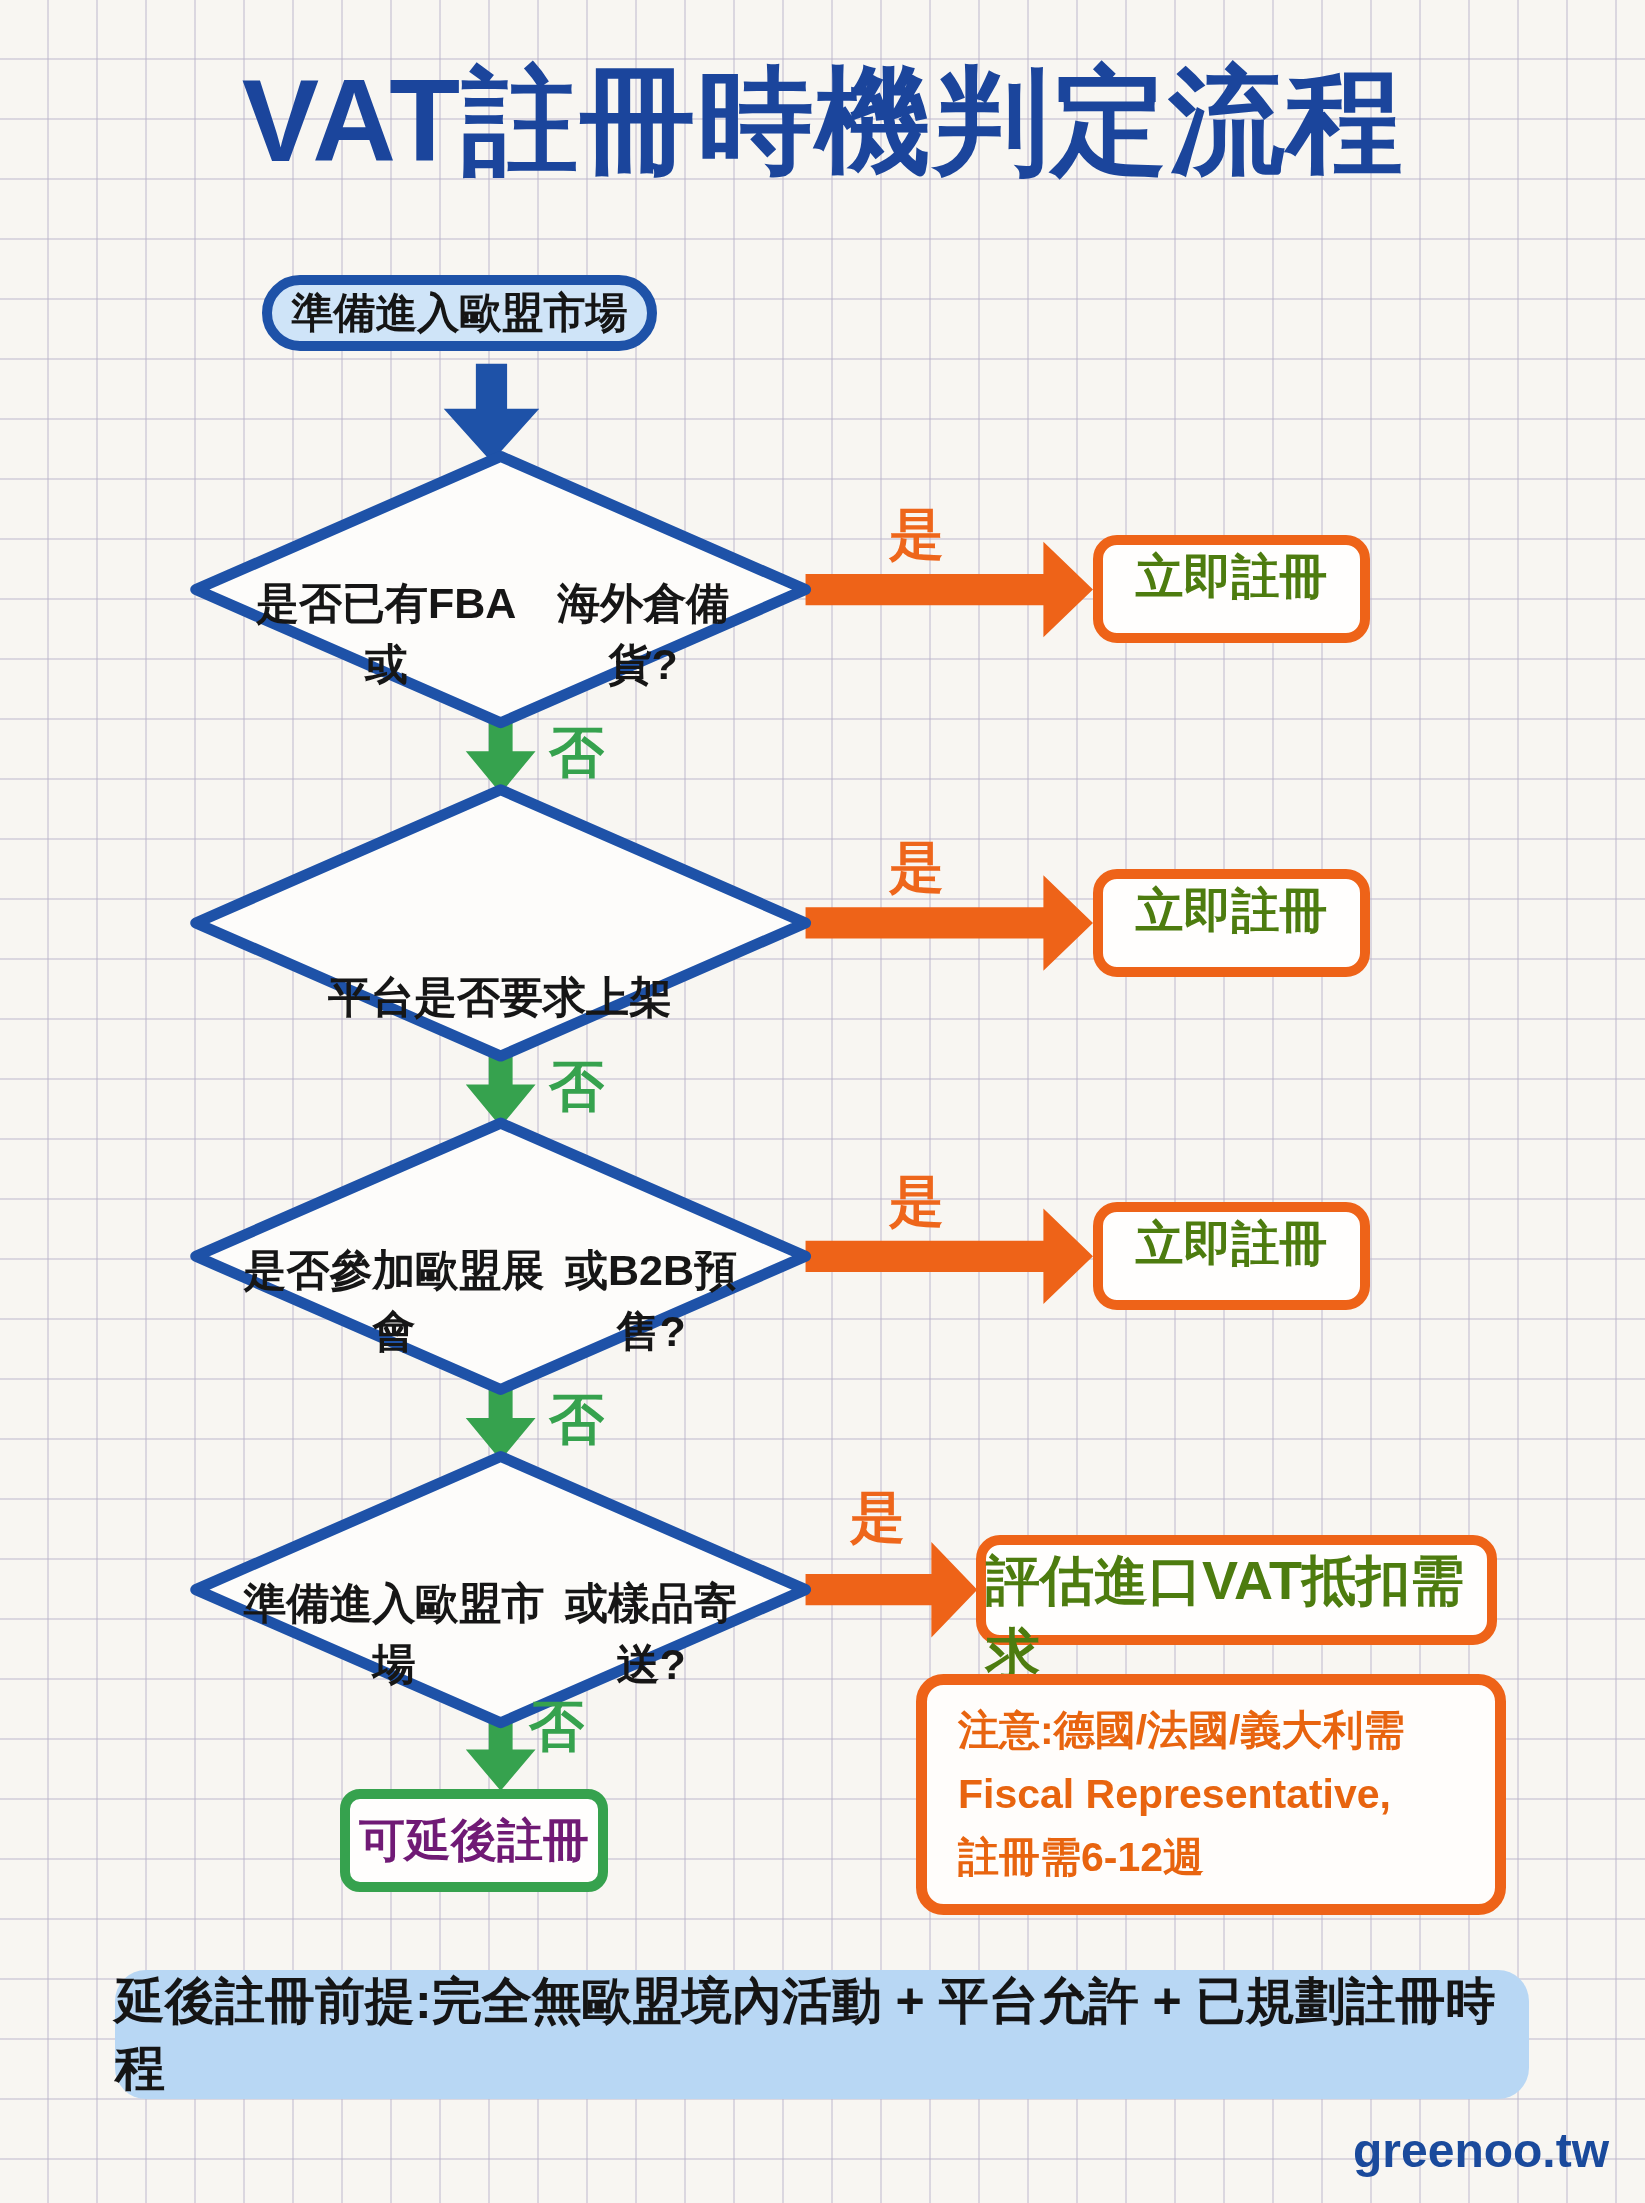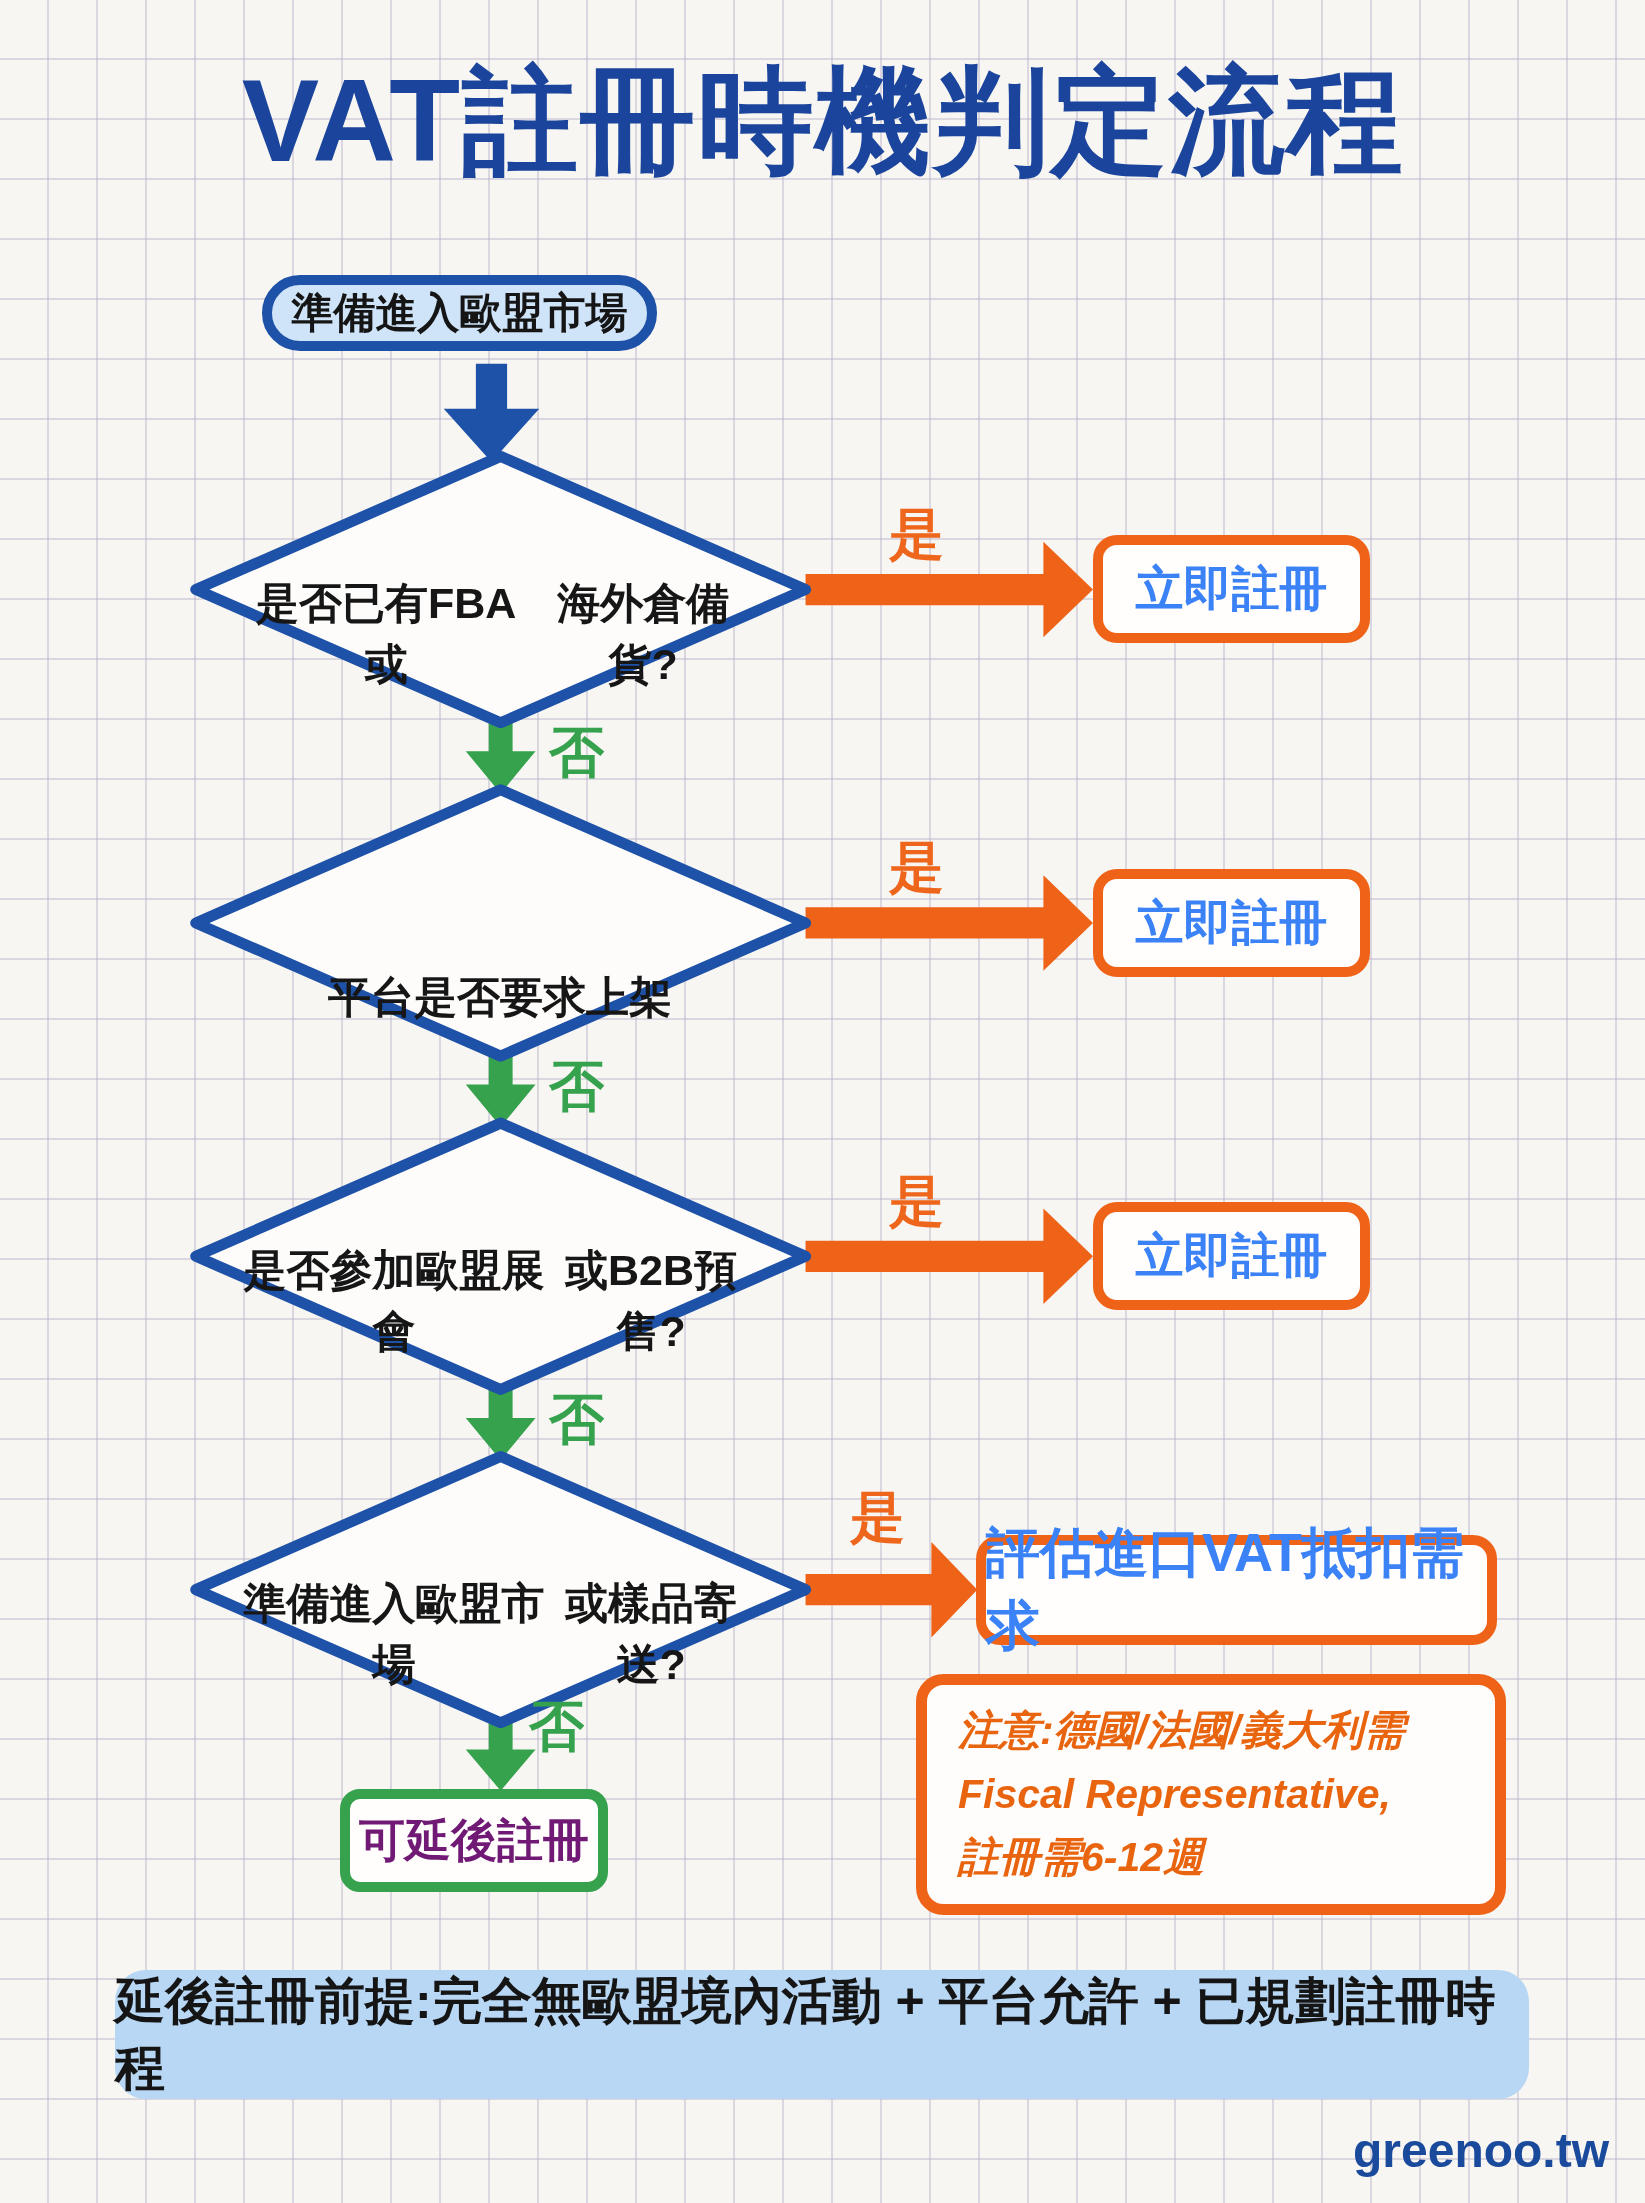--- a/index.html
+++ b/index.html
@@ -31,38 +31,38 @@
   .q1{top:484px;} .q2{top:817px;} .q3{top:1151px;} .q4{top:1484px;}
   .yn{font-weight:900;font-size:55px;line-height:1;}
   .yes{color:#ee661b;}
   .no{color:#36a24e;}
   .yes1{left:889px;top:507px;} .yes2{left:889px;top:840px;}
   .yes3{left:889px;top:1174px;} .yes4{left:850px;top:1490px;}
   .no1{left:549px;top:725px;} .no2{left:549px;top:1059px;}
   .no3{left:549px;top:1392px;} .no4{left:529px;top:1699px;}
   .resultbox{
     background:#fffefd;border:10px solid #ee6318;border-radius:24px;
-    display:flex;align-items:center;justify-content:center;
-    font-size:48px;font-weight:800;color:#3b82f6;box-sizing:border-box;
+    display:flex;justify-content:center;
+    font-size:48px;font-weight:800;color:#4d7c0f;box-sizing:border-box;
   }
   .rb1{left:1093px;top:535px;width:277px;height:108px;}
   .rb2{left:1093px;top:869px;width:277px;height:108px;}
   .rb3{left:1093px;top:1202px;width:277px;height:108px;}
   .rb4{left:976px;top:1535px;width:521px;height:110px;font-size:54px;}
   .finalbox{
     left:340px;top:1789px;width:268px;height:103px;
     background:#fffefd;border:10px solid #36a24e;border-radius:20px;
     display:flex;align-items:center;justify-content:center;
     font-size:46px;font-weight:800;color:#701a75;box-sizing:border-box;
   }
   .notebox{
     left:916px;top:1674px;width:590px;height:241px;
     background:#fffdfb;border:11px solid #ee6318;border-radius:27.5px;
     box-sizing:border-box;display:flex;flex-direction:column;justify-content:center;
-    padding:0 31px;color:#e8640f;font-size:41px;font-weight:800;line-height:1.55;font-style:italic;
+    padding:0 31px;color:#e8640f;font-size:41px;font-weight:800;line-height:1.55;
   }
   .bottombar{
     left:115px;top:1970px;width:1414px;height:129px;
     background:#b8d7f4;border-radius:31px;
     display:flex;align-items:center;justify-content:center;
     font-size:50px;font-weight:800;color:#151515;
   }
   .brand{
     right:37px;top:2123px;width:459px;text-align:right;
     font-size:48px;font-weight:800;color:#1a4a9c;

